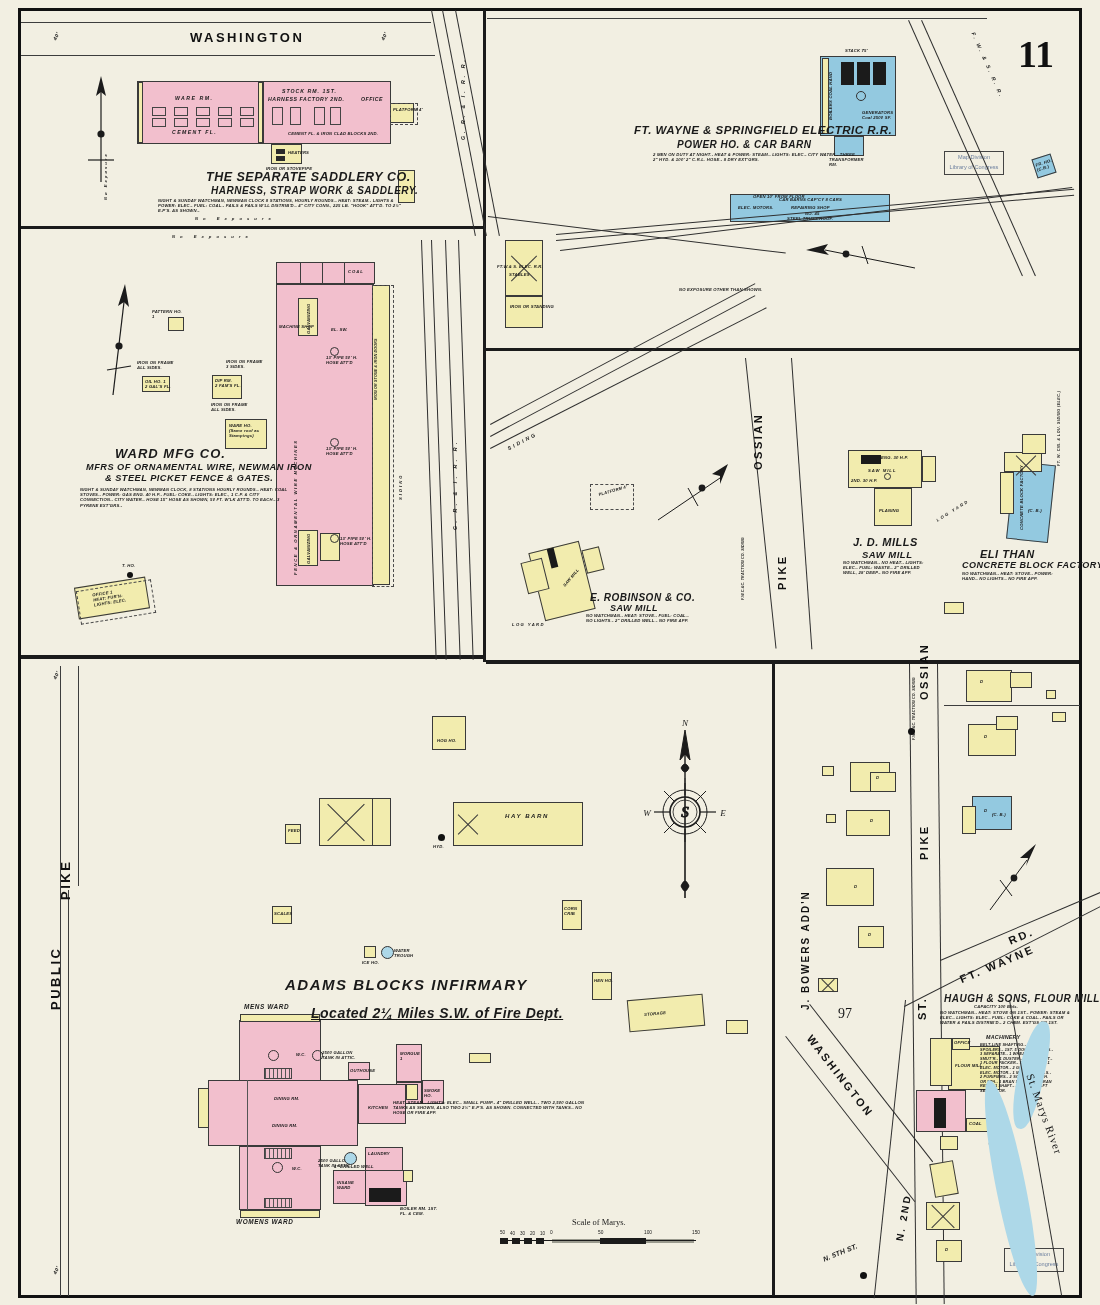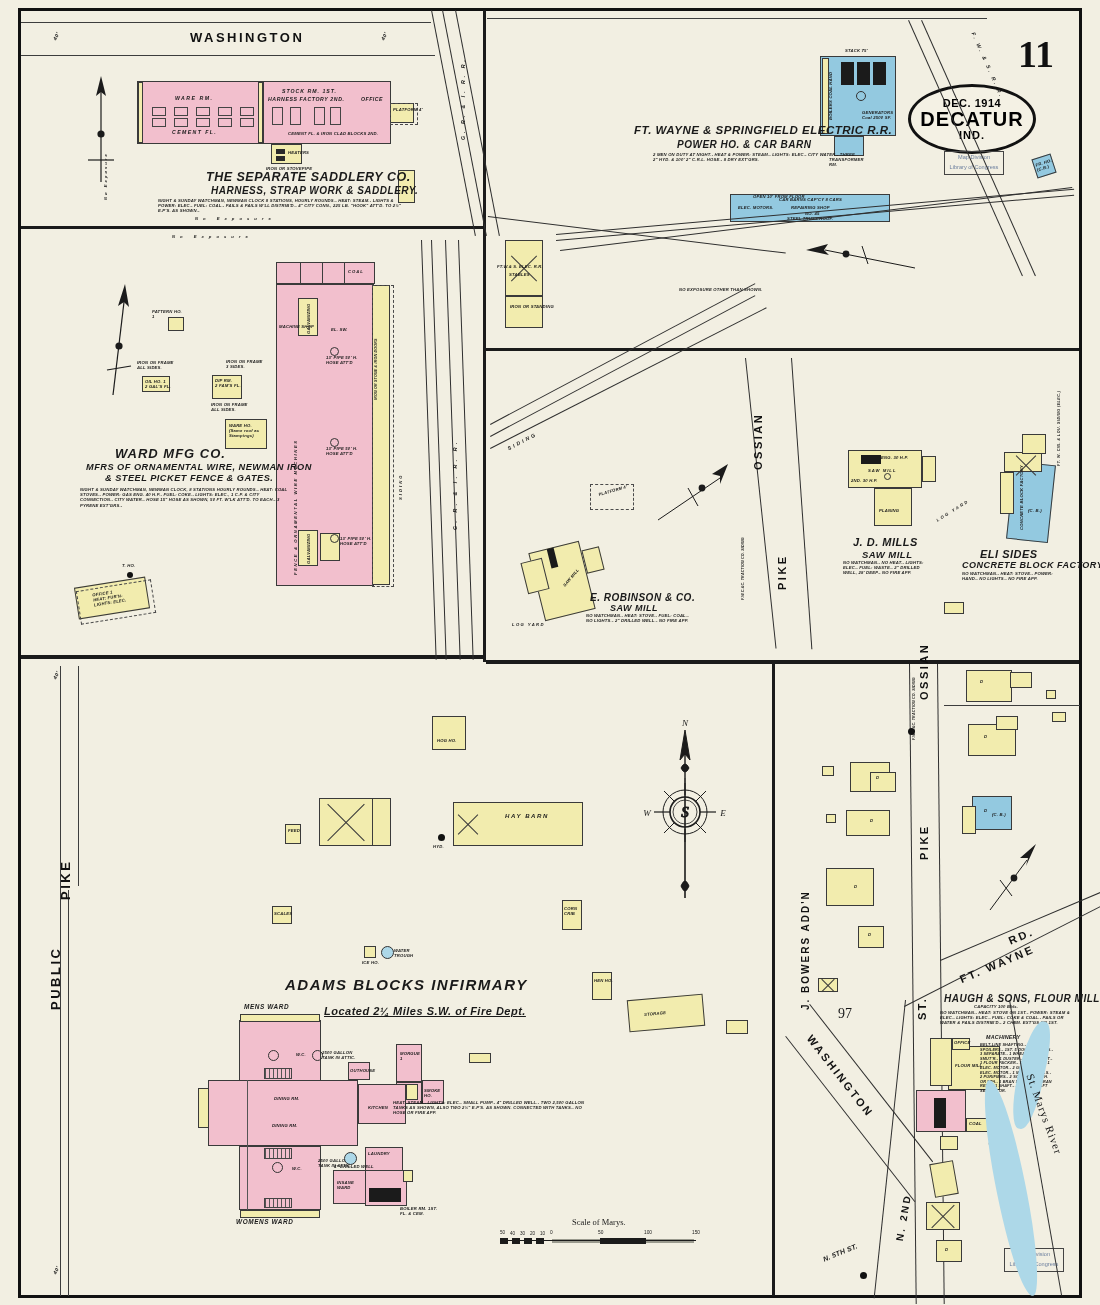--- a/index.html
+++ b/index.html
@@ -62,25 +62,20 @@
   <div class="mt tiny6 hand" style="left:52px;top:672px;transform:rotate(-62deg);">40'</div>
   <div class="mt tiny6 hand" style="left:52px;top:1267px;transform:rotate(-62deg);">40'</div>
 
   <div class="fbar" style="left:21px;top:226px;width:462px;height:3px;"></div>
   <div class="fbar" style="left:21px;top:655px;width:462px;height:3.5px;"></div>
   <div class="fbar" style="left:486px;top:348px;width:593px;height:3px;"></div>
   <div class="fbar" style="left:486px;top:660px;width:593px;height:3.5px;"></div>
   <div class="fbar" style="left:483px;top:10px;width:3px;height:652px;"></div>
   <div class="fbar" style="left:772px;top:662px;width:3px;height:634px;"></div>
 
-  <div class="cart" style="left:908px;top:84px;width:122px;height:64px;">
-    <div class="l1">DEC. 1914</div>
-    <div class="l2">DECATUR</div>
-    <div class="l3">IND.</div>
-  </div>
   <div class="sheetno" style="left:1018px;top:32px;">11</div>
 
   <div class="loc" style="left:944px;top:151px;width:58px;height:22px;">
     <div>Map Division</div>
     <div>Library of Congress</div>
   </div>
   <div class="loc" style="left:1004px;top:1248px;width:58px;height:22px;">
     <div>Map Division</div>
     <div>Library of Congress</div>
   </div>
@@ -306,21 +301,21 @@
   <div class="mt hand" style="left:862px;top:549px;font-size:9.5px;">SAW MILL</div>
   <div class="mt tiny hand" style="left:843px;top:560px;width:92px;white-space:normal;">NO WATCHMAN.- NO HEAT.- LIGHTS: ELEC.- FUEL: WASTE.- 2" DRILLED WELL, 28' DEEP.- NO FIRE APP.</div>
 
   <div class="bldg blue" style="left:1010px;top:463px;width:42px;height:78px;transform:rotate(6deg);"></div>
   <div class="bldg yellow" style="left:1004px;top:452px;width:38px;height:20px;"></div>
   <div class="bldg yellow" style="left:1022px;top:434px;width:24px;height:20px;"></div>
   <div class="bldg yellow" style="left:1000px;top:472px;width:14px;height:42px;"></div>
   <div class="xmark" style="left:1012px;top:455px;width:28px;height:20px;"></div>
   <div class="mt tiny hand vert" style="left:1019px;top:530px;">CONCRETE BLOCK FACTORY</div>
   <div class="mt tiny hand" style="left:1028px;top:508px;">(C. B.)</div>
-  <div class="mt hand" style="left:980px;top:548px;font-size:11px;">ELI SIDES</div>
+  <div class="mt hand" style="left:980px;top:548px;font-size:11px;">ELI THAN</div>
   <div class="mt hand" style="left:962px;top:560px;font-size:9px;">CONCRETE BLOCK FACTORY</div>
   <div class="mt tiny hand" style="left:962px;top:571px;width:106px;white-space:normal;">NO WATCHMAN.- HEAT: STOVE.- POWER: HAND.- NO LIGHTS.- NO FIRE APP.</div>
   <div class="mt tiny6 hand vert" style="left:1056px;top:466px;font-size:3.6px;">FT. W. CIN. &amp; LOU. SIDING (ELEC.)</div>
   <div class="bldg yellow" style="left:944px;top:602px;width:20px;height:12px;"></div>
 
   <div class="vhair" style="left:60px;top:666px;height:630px;"></div>
   <div class="vhair" style="left:78px;top:666px;height:220px;"></div>
   <div class="vhair" style="left:68px;top:890px;height:406px;"></div>
   <div class="mt street vert" style="left:58px;top:900px;">PIKE</div>
   <div class="mt street vert" style="left:48px;top:1010px;">PUBLIC</div>
@@ -420,21 +415,21 @@
   <div class="bldg pink" style="left:365px;top:1170px;width:42px;height:36px;"></div>
   <div class="bldg yellow" style="left:403px;top:1170px;width:10px;height:12px;"></div>
   <div class="thinline" style="left:369px;top:1188px;width:32px;height:14px;background:#1b1b1b;"></div>
   <div class="mt tiny hand" style="left:337px;top:1180px;">INSANE<br>WARD</div>
   <div class="mt tiny hand" style="left:368px;top:1151px;">LAUNDRY</div>
   <div class="mt tiny hand" style="left:400px;top:1206px;width:44px;white-space:normal;">BOILER RM. 1ST. FL. &amp; CEM.</div>
   <div class="circ" style="left:344px;top:1152px;width:11px;height:11px;background:#add8e8;"></div>
   <div class="mt tiny hand" style="left:334px;top:1164px;">4" DRILLED WELL</div>
 
   <div class="mt hand" style="left:285px;top:976px;font-size:15px;letter-spacing:1.5px;">ADAMS BLOCKS INFIRMARY</div>
-  <div class="mt hand" style="left:324px;top:1005px;font-size:11px;text-decoration:underline;">Located 2¼ Miles S.W. of Fire Dept.</div>
+  <div class="mt hand" style="left:311px;top:1005px;font-size:14px;text-decoration:underline;">Located 2¼ Miles S.W. of Fire Dept.</div>
   <div class="mt tiny hand" style="left:393px;top:1100px;width:200px;white-space:normal;">HEAT: STEAM.- LIGHTS: ELEC.- SMALL PUMP.- 4" DRILLED WELL.- TWO 2,500 GALLON TANKS AS SHOWN, ALSO TWO 2½" E.P'S. AS SHOWN. CONNECTED WITH TANKS.- NO HOSE OR FIRE APP.</div>
 
   <div class="scalebar" style="left:500px;top:1225px;width:210px;height:28px;">
     <div class="mt" style="left:72px;top:-8px;font-size:8.5px;font-family:'Liberation Serif',serif;">Scale of  Marys.</div>
     <div class="mt" style="left:0px;top:5px;font-size:4.6px;">50</div>
     <div class="mt" style="left:10px;top:6px;font-size:4.6px;">40</div>
     <div class="mt" style="left:20px;top:6px;font-size:4.6px;">30</div>
     <div class="mt" style="left:30px;top:6px;font-size:4.6px;">20</div>
     <div class="mt" style="left:40px;top:6px;font-size:4.6px;">10</div>
     <div class="mt" style="left:50px;top:5px;font-size:4.8px;">0</div>

